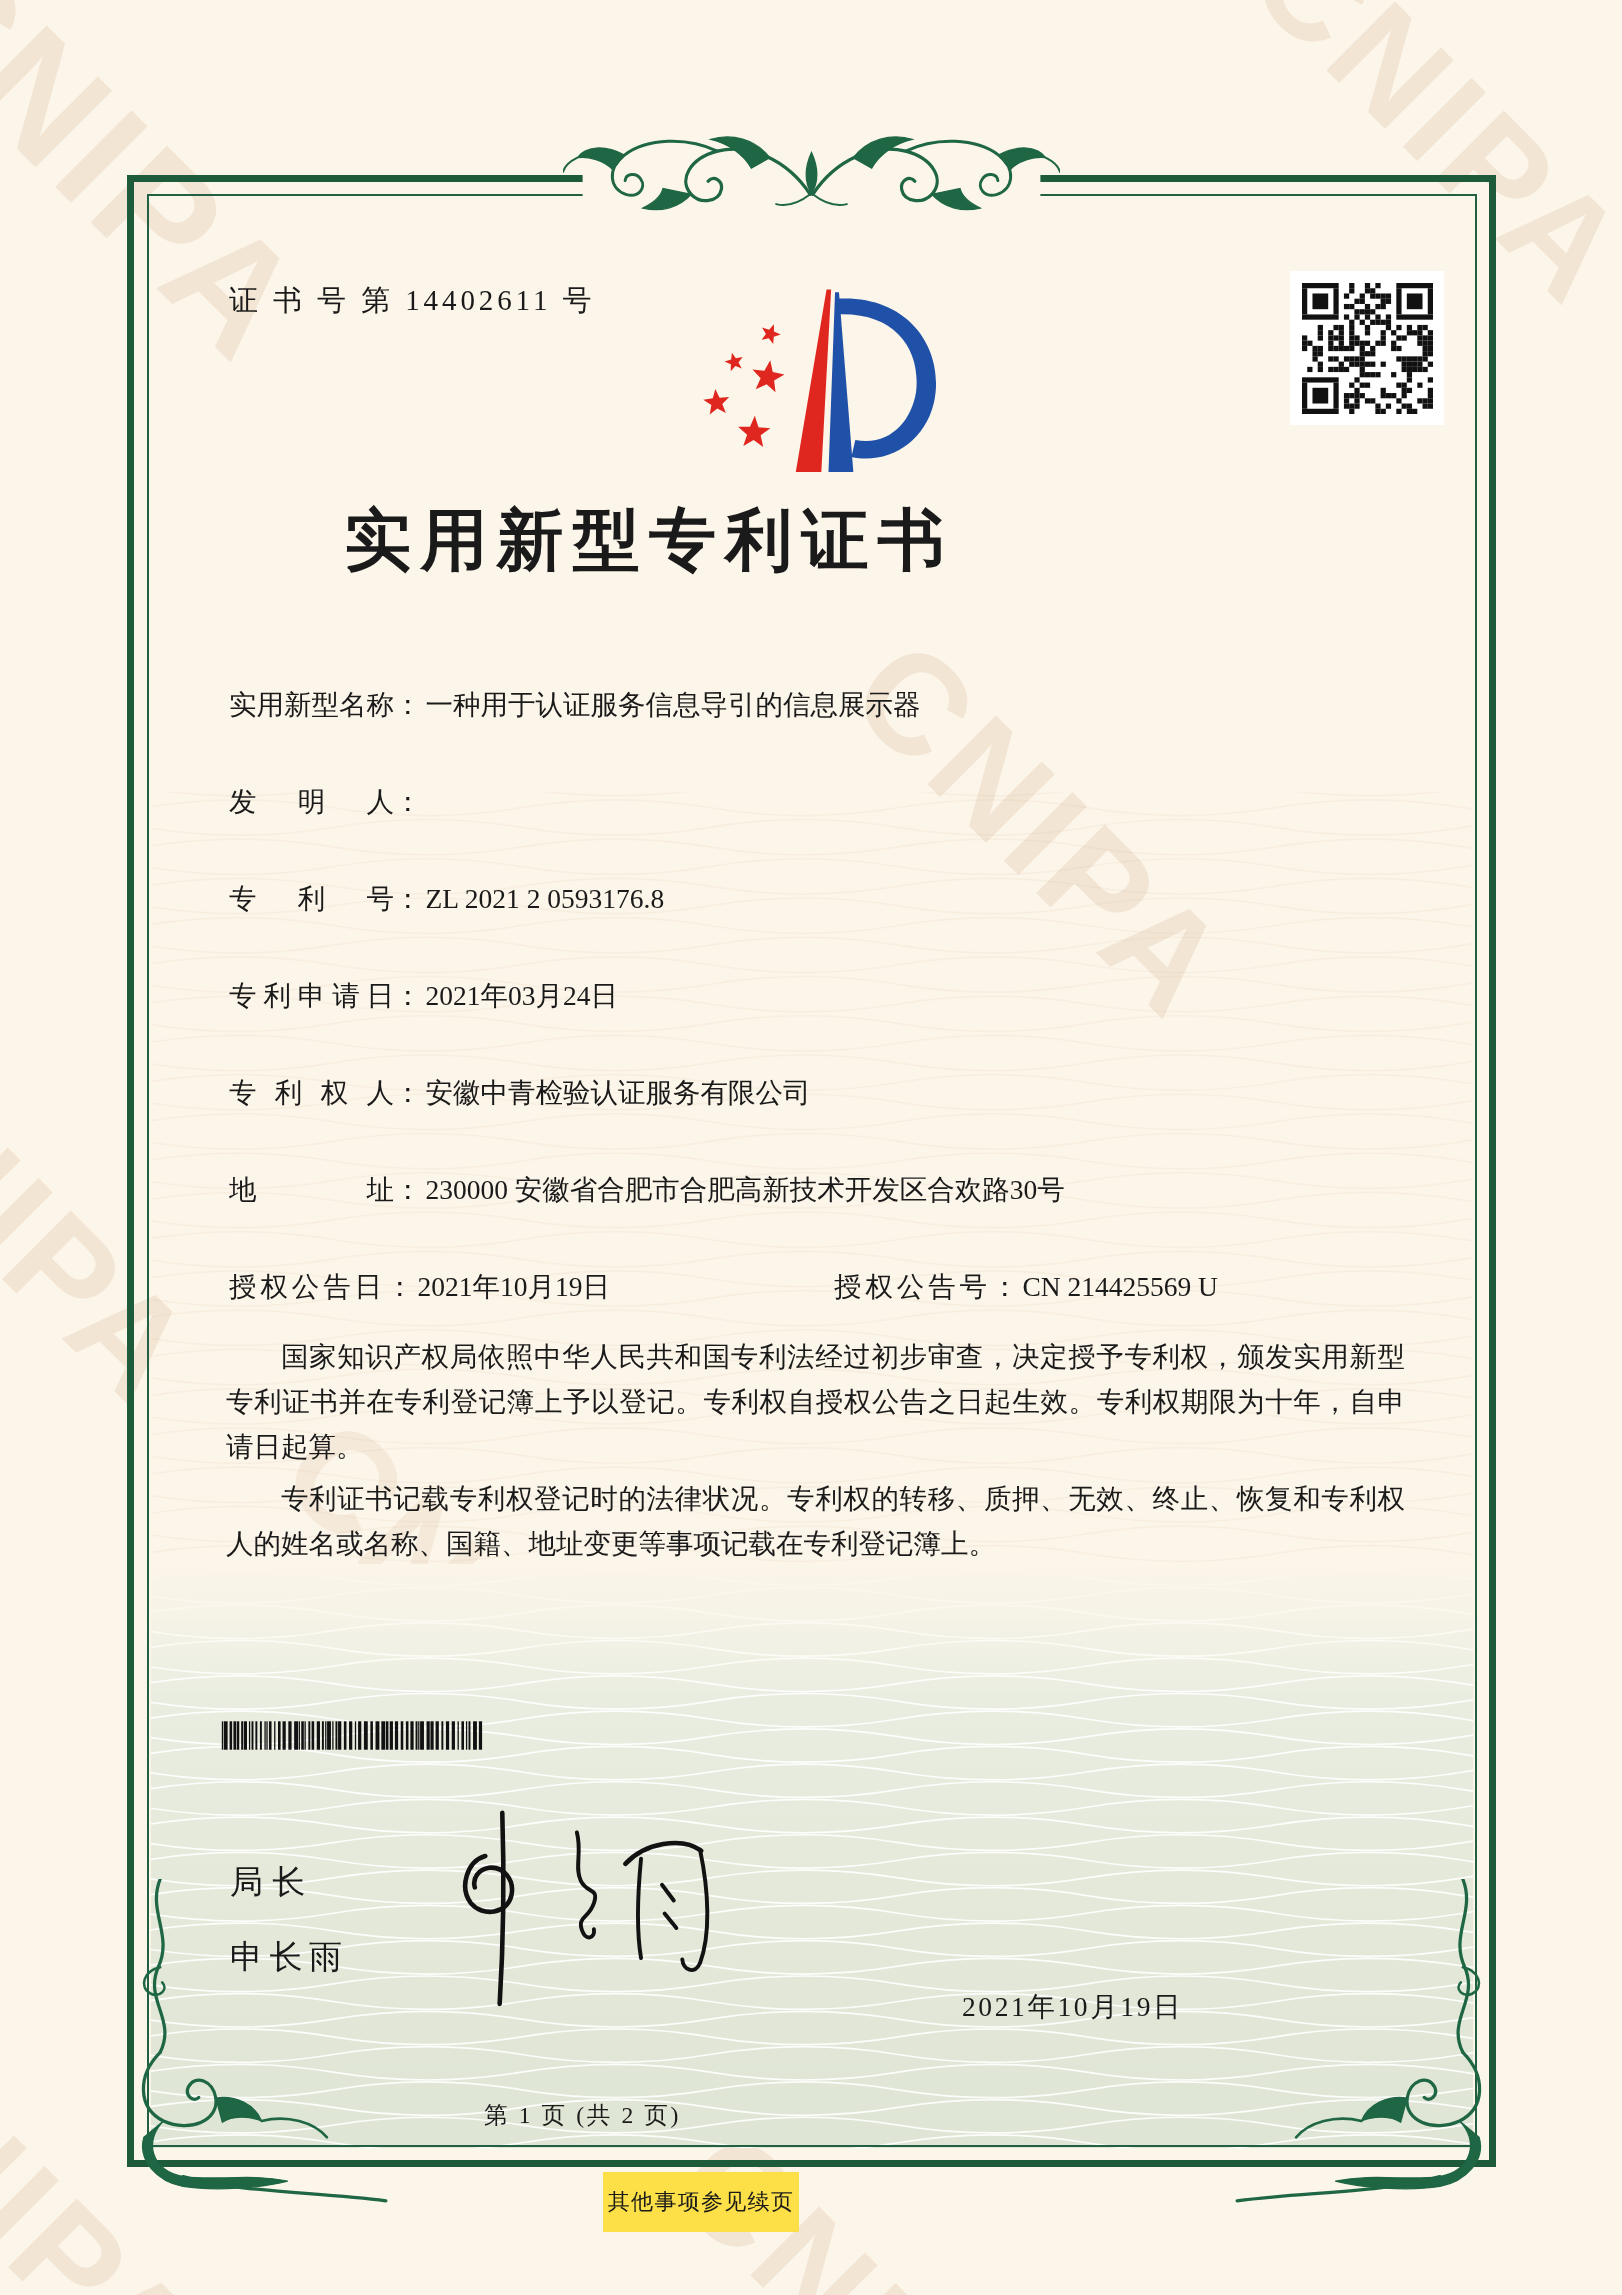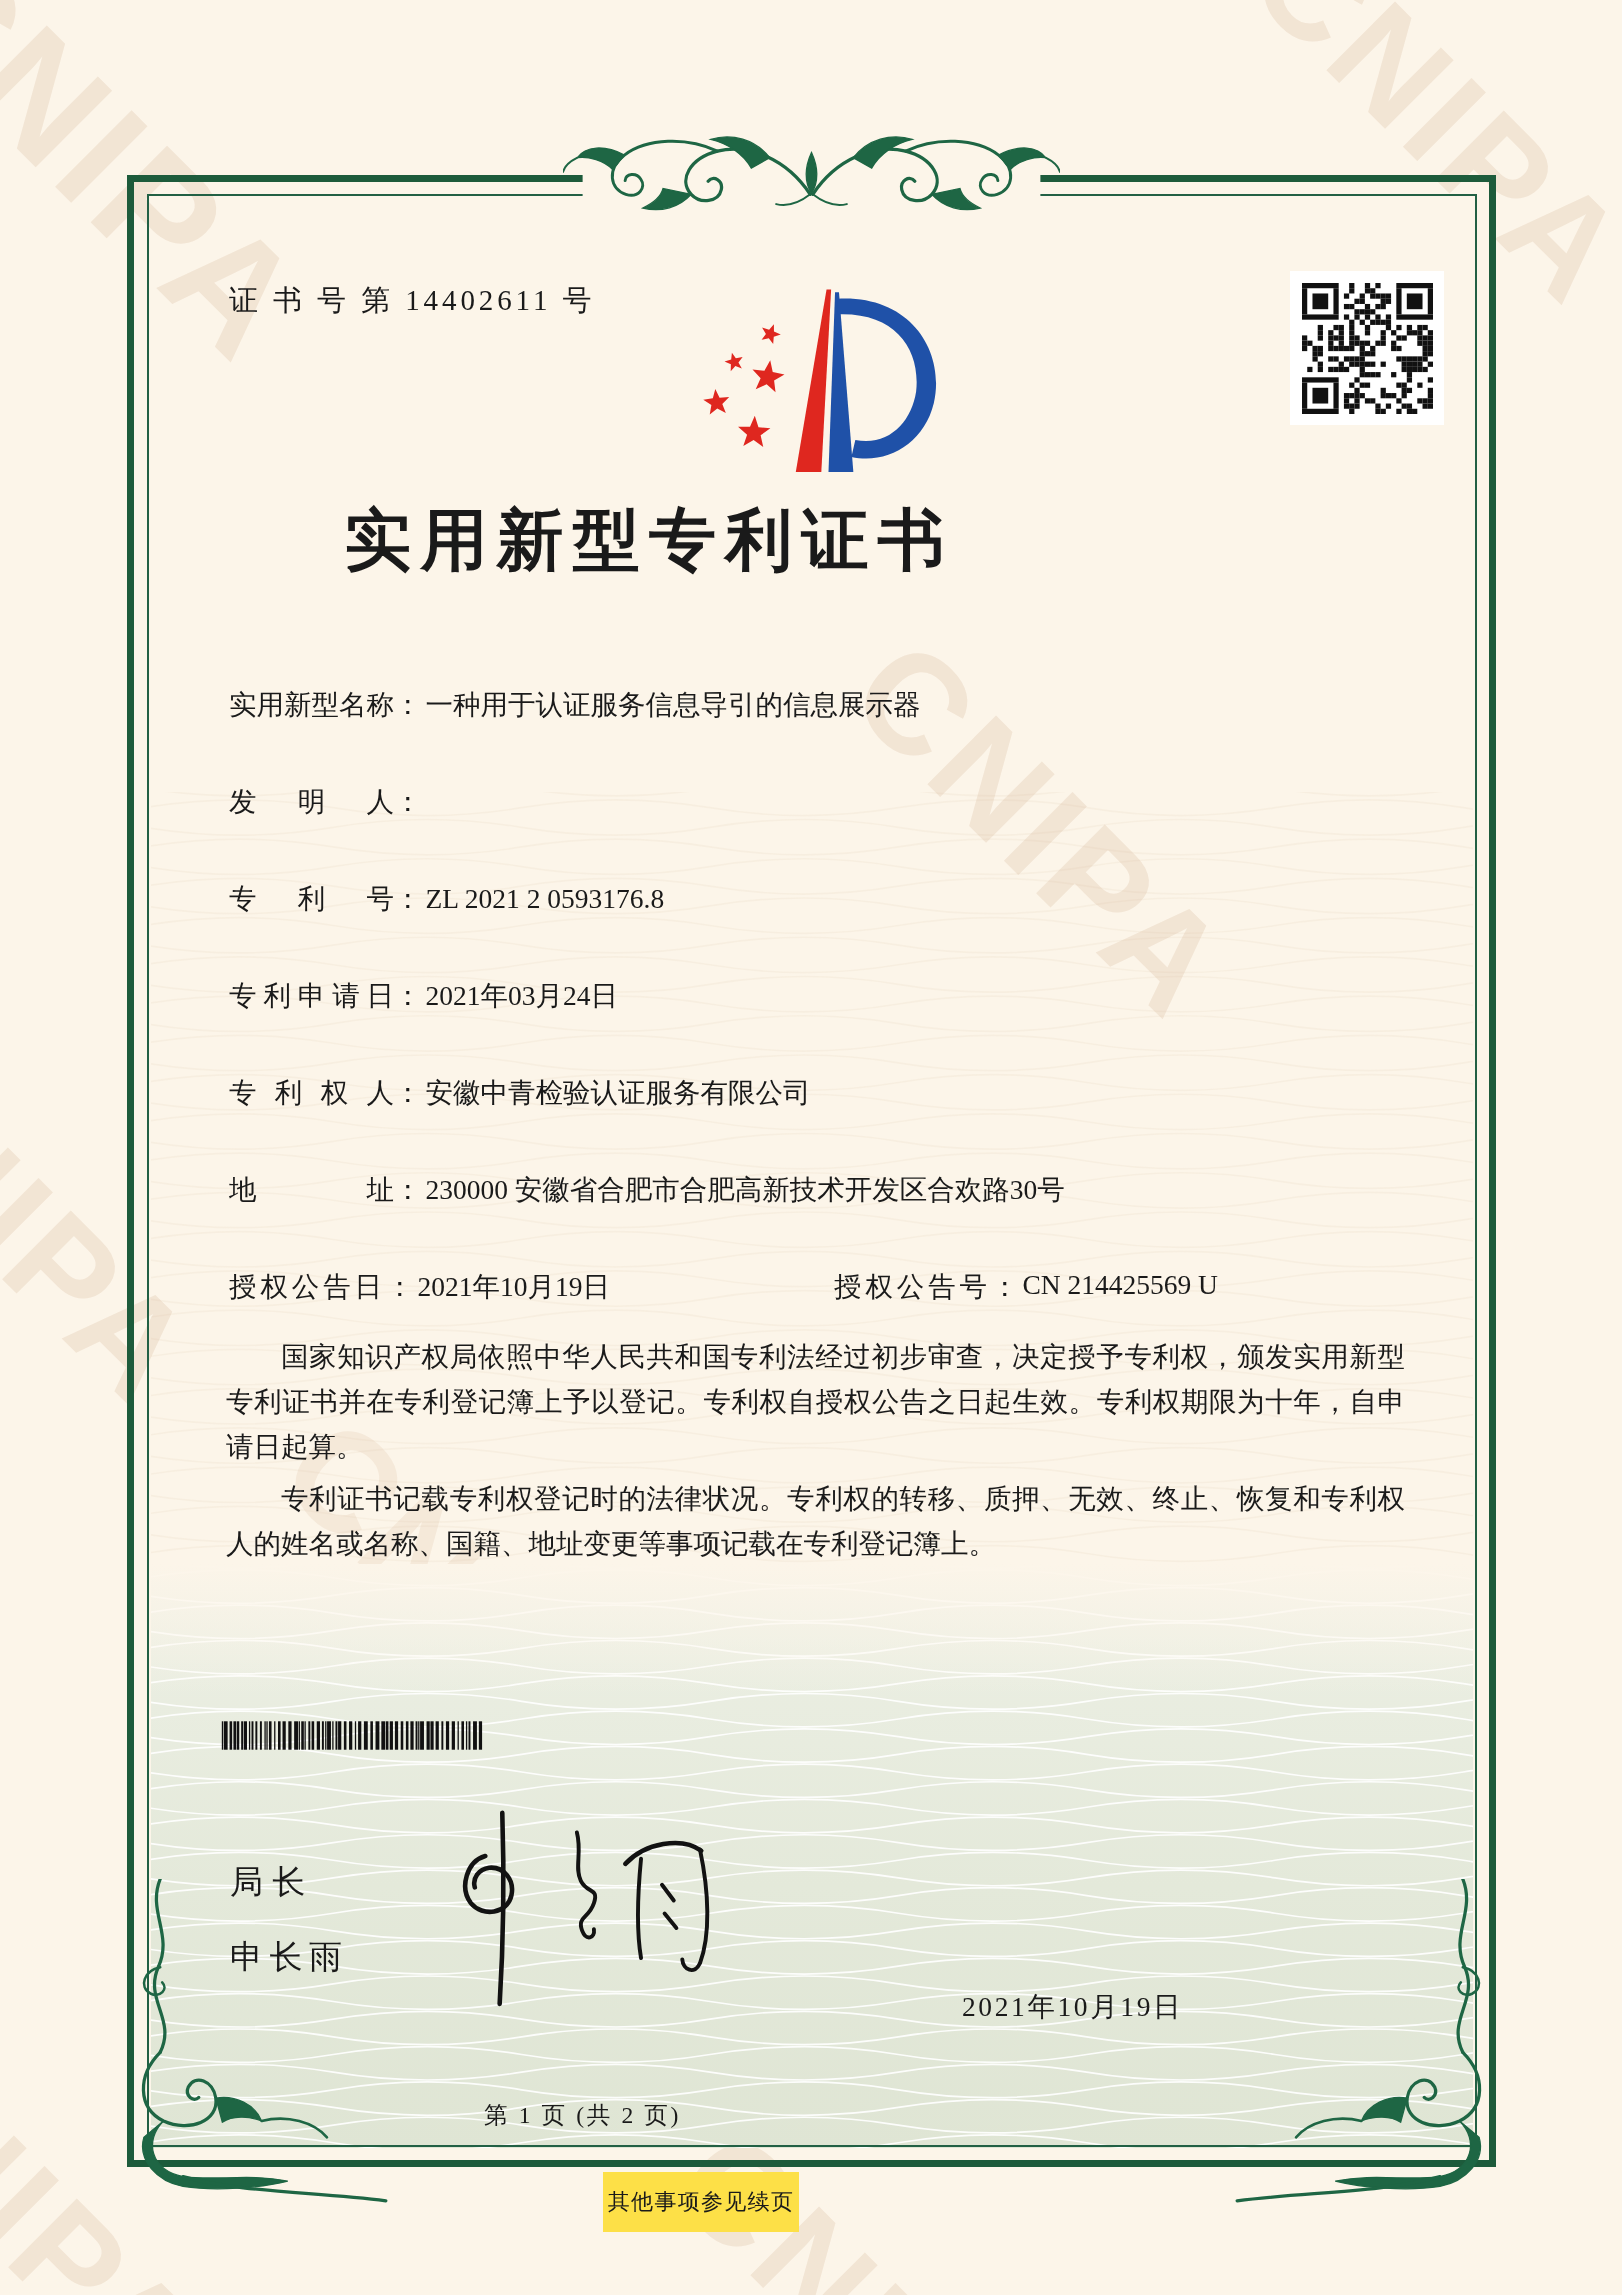--- a/index.html
+++ b/index.html
@@ -33,21 +33,21 @@
   #qr-box{left:1290px;top:271px;width:154px;height:154px;background:#ffffff;z-index:4;}
   #qr{left:11.8px;top:11.8px;position:absolute;}
   #title{left:0;top:495px;width:1298px;text-align:center;font-size:67px;font-weight:bold;
     letter-spacing:9.2px;z-index:4;}
   
   #fields{left:229px;top:656px;width:1178px;z-index:4;font-size:27.5px;font-family:Liberation Serif, serif;}
   .frow{height:97px;display:flex;align-items:center;position:relative;}
   .flabel{display:inline-block;width:165px;text-align:justify;text-align-last:justify;}
   .fcolon{display:inline-block;}
   .fvalue{display:inline-block;margin-left:3.9px;white-space:nowrap;}
-  .fgroup2{position:absolute;left:605px;display:flex;}
+  .fgroup2{position:absolute;left:605px;display:flex;align-items:center;}
   .flabel2{display:inline-block;letter-spacing:3.9px;}
   
   #body-text{left:226px;top:1335px;width:1179px;font-size:27.5px;line-height:1.63;
     text-align:justify;z-index:4;}
   #body-text p{margin:0;text-indent:2em;}
   #body-text p + p{margin-top:7.9px;}
   
   #barcode{left:220px;top:1720px;z-index:4;}
   #sig-titles{left:230px;top:1860px;z-index:4;
     font-family:"Liberation Sans","DejaVu Sans",sans-serif;font-size:33px;}

